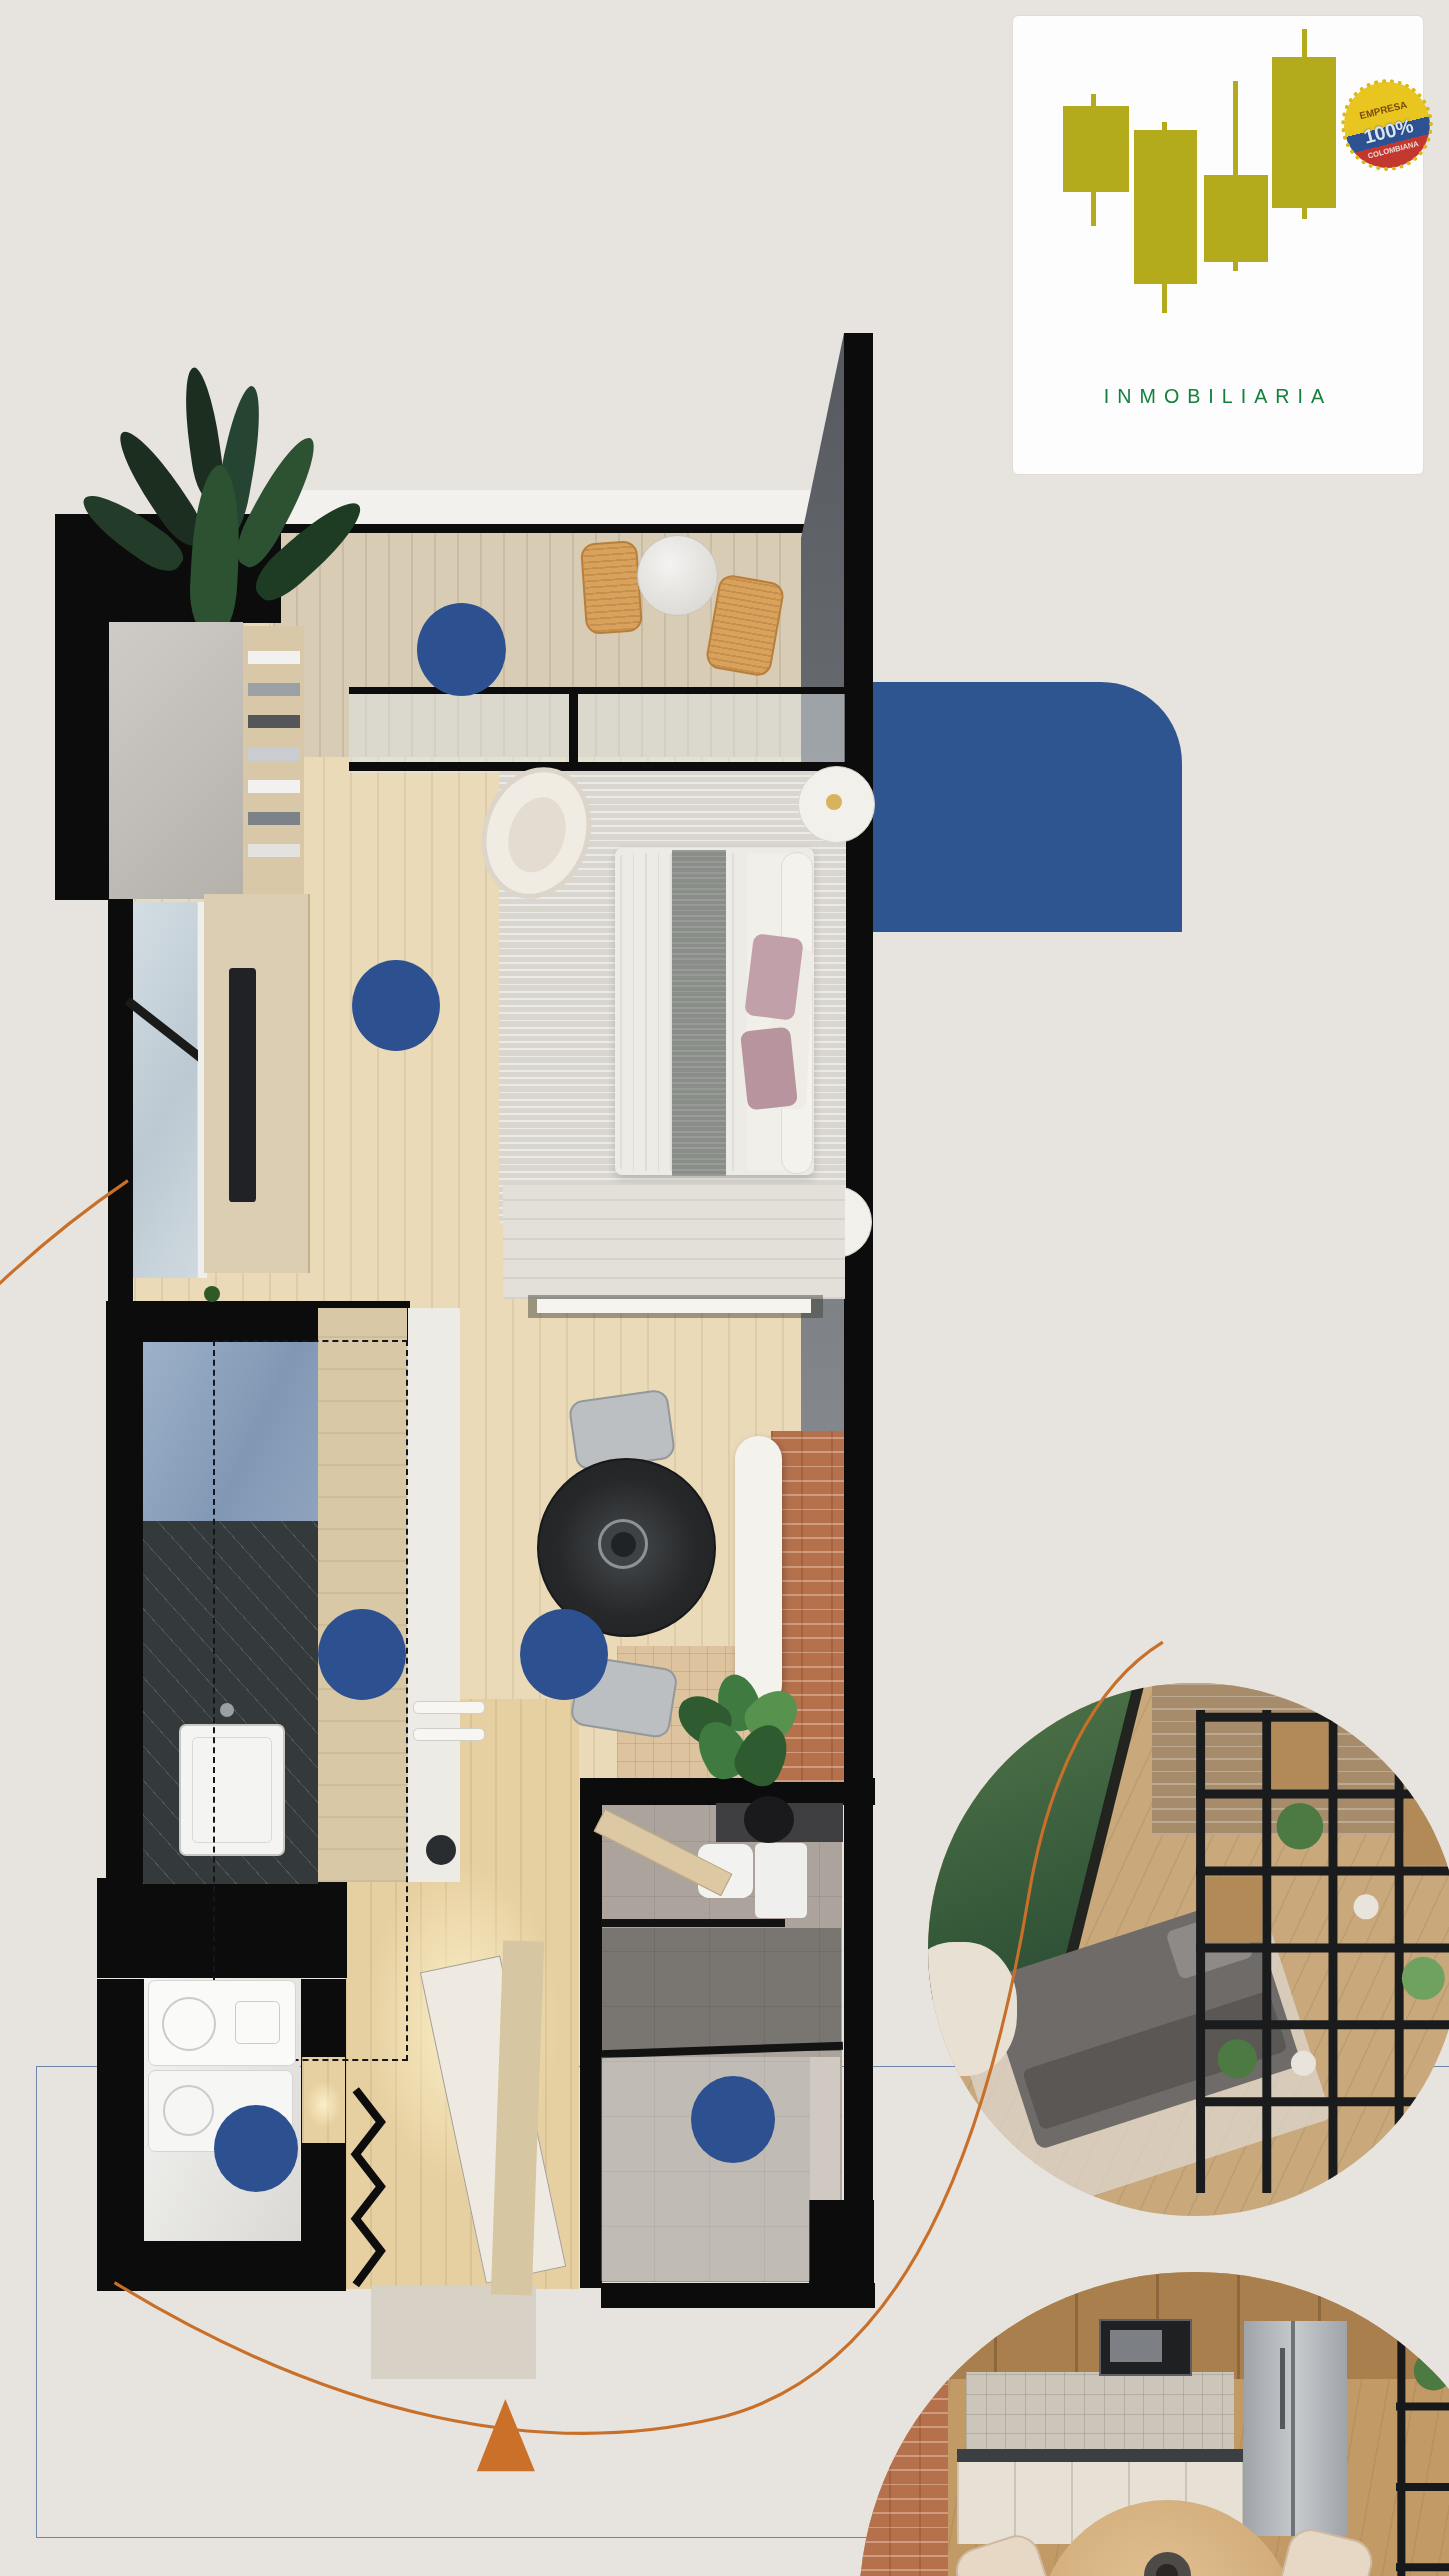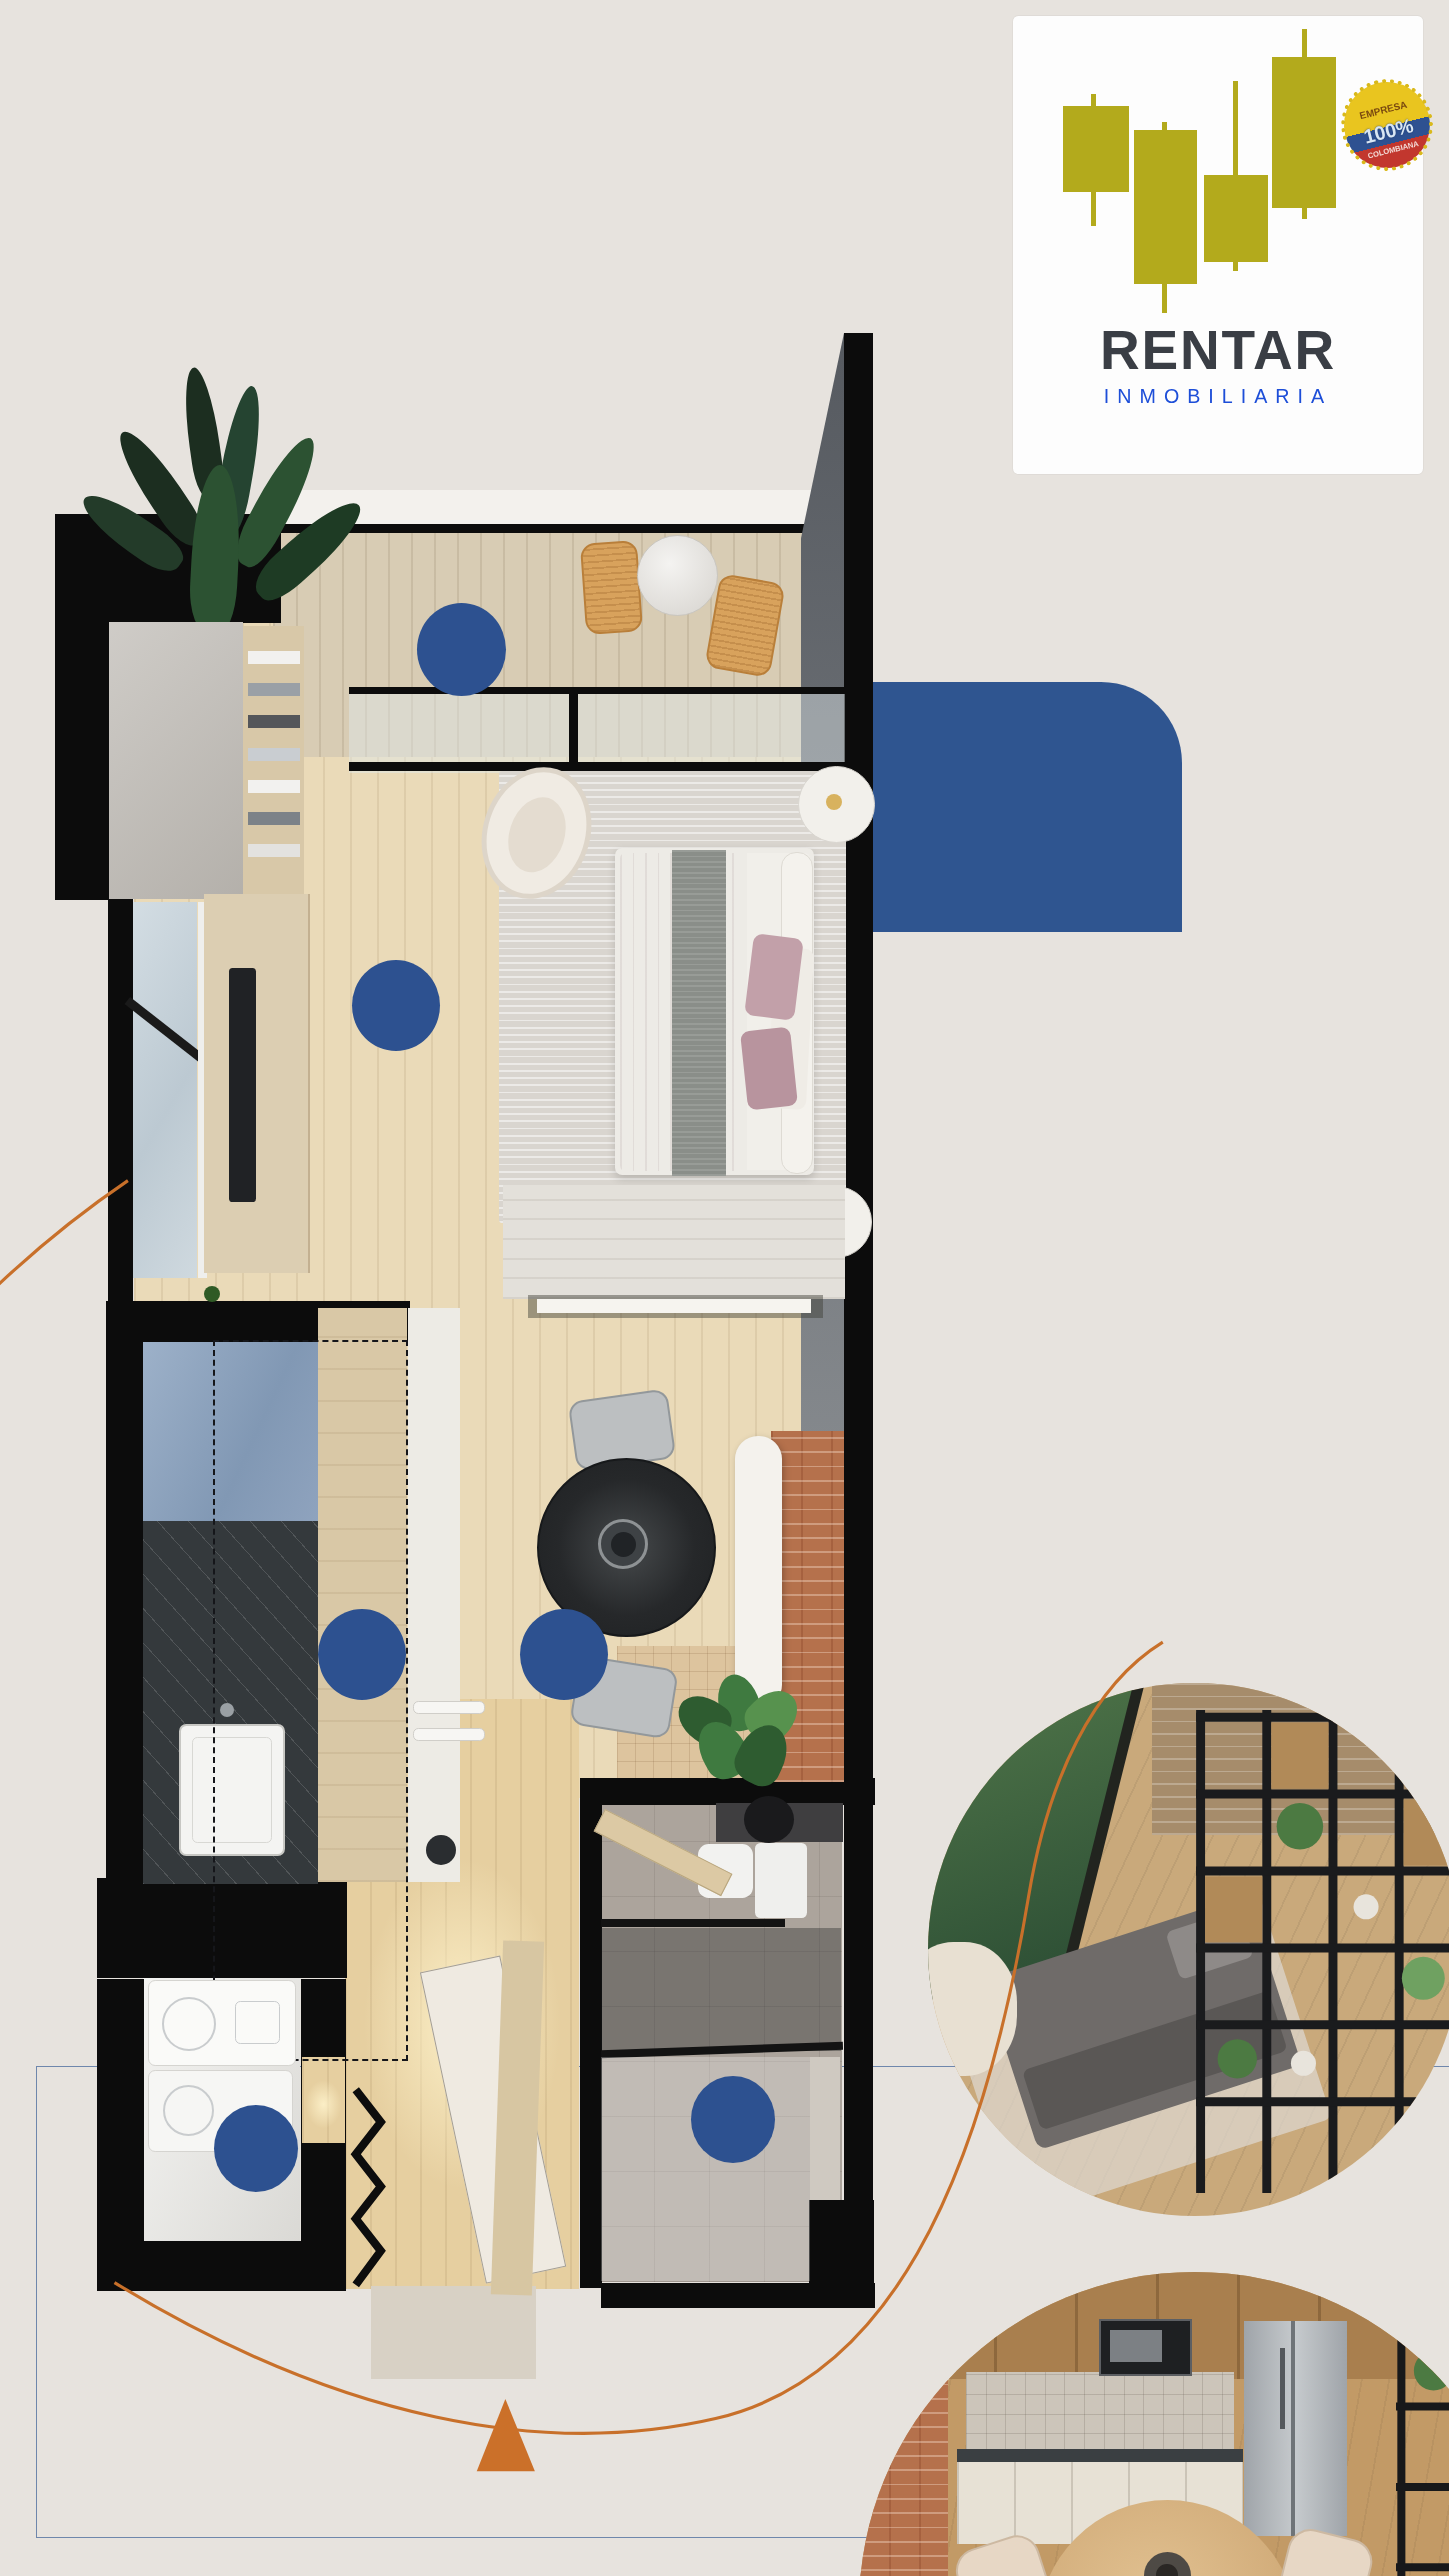--- a/index.html
+++ b/index.html
@@ -21,21 +21,21 @@
   .cab-blue{background:linear-gradient(115deg,#9DB1C9,#8198B4 60%,#8FA3BE);}
   .white-furn{background:#F2F0EB;border:1.8px solid #D9D6D0;box-sizing:border-box;}
   .tan-chair{background:#D8A25C;background-image:repeating-linear-gradient(0deg,rgba(140,85,30,.25) 0 1.8px,transparent 1.8px 6.3px);border:2.7px solid #B97F3A;border-radius:14.3px;box-sizing:border-box;}
   .gray-chair{background:#BCBFC1;border:2.7px solid #93989B;border-radius:14.3px;box-sizing:border-box;}
   .leaf{position:absolute;border-radius:60% 60% 45% 55%/70% 70% 35% 35%;}
   .marker{position:absolute;border-radius:50%;}
   
   #logo-card{background:#FDFDFD;border-radius:5.4px;box-shadow:0 0 0 0.9px rgba(0,0,0,.03);}
   .candle{background:#B3AA1C;position:absolute;}
   #logo-name{position:absolute;left:0;right:0;top:302px;text-align:center;font-size:55px;font-weight:bold;letter-spacing:1.8px;color:#3A3E45;}
-  #logo-tagline{position:absolute;left:0;right:0;top:369px;text-align:center;font-size:19.7px;letter-spacing:8px;color:#1d4ed8;}
+  #logo-tagline{position:absolute;left:0;right:0;top:369px;text-align:center;font-size:19.7px;letter-spacing:8px;color:#15803d;}
   #badge{position:absolute;left:331px;top:66px;width:86px;height:86px;border-radius:50%;transform:rotate(-14deg);background:linear-gradient(180deg,#E9C51F 0 52%,#2E5191 52% 72%,#C2372E 72% 100%);outline:4.5px dotted #D9B91C;outline-offset:-1.8px;}
   #badge .b1{position:absolute;top:21.5px;left:0;right:0;text-align:center;font-size:9.8px;font-weight:bold;color:#7A4A10;}
   #badge .b2{position:absolute;top:38px;left:0;right:0;text-align:center;font-size:19.7px;font-weight:bold;color:#D8E6F4;text-shadow:0 0 1.8px #1d3a6b;}
   #badge .b3{position:absolute;top:64px;left:0;right:0;text-align:center;font-size:7.6px;font-weight:bold;color:#F2D9D4;}
   
   .photo{position:absolute;border-radius:50%;overflow:hidden;}
   
   #frame-outline{border:1.8px solid #6F87AC;}
   svg{display:block;}
 </style>
@@ -204,21 +204,20 @@
       <div class="candle" style="left:220px;top:246px;width:5.4px;height:9px;"></div>
       <div class="candle" style="left:289px;top:13.4px;width:5.4px;height:29.5px;"></div>
       <div class="candle" style="left:259px;top:41px;width:64px;height:151px;"></div>
       <div class="candle" style="left:289px;top:192px;width:5.4px;height:10.7px;"></div>
     </div>
     <div id="badge">
       <div class="b1">EMPRESA</div>
       <div class="b2">100%</div>
       <div class="b3">COLOMBIANA</div>
     </div>
-    <div id="logo-name">RENTAR</div>
     <div id="logo-tagline">INMOBILIARIA</div>
   </div>
 
   <div class="photo" style="left:928px;top:1683px;width:533px;height:533px;background:#C9A97B;">
     <div class="abs" style="left:0;top:0;width:100%;height:100%;background-image:repeating-linear-gradient(115deg,rgba(0,0,0,.06) 0 1.8px,transparent 1.8px 23px);"></div>
     <div class="abs" style="left:0;top:0;width:295px;height:358px;background:linear-gradient(160deg,#51774A,#2F5136 70%,#24412B);clip-path:polygon(0 0,70% 0,42% 100%,0 88%);"></div>
     <div class="abs" style="left:170px;top:-18px;width:10.7px;height:322px;background:#22241F;transform:rotate(14deg);"></div>
     <div class="abs" style="left:224px;top:0;width:313px;height:152px;background:#A68C6B;background-image:repeating-linear-gradient(0deg,rgba(255,255,255,.25) 0 1.8px,transparent 1.8px 12.5px);"></div>
     <div class="abs" style="left:45px;top:259px;width:331px;height:233px;background:rgba(222,218,212,.7);transform:rotate(-18deg);border-radius:7.2px;"></div>
     <div class="abs" style="left:76px;top:250px;width:277px;height:179px;background:#6F6B69;border-radius:10.7px;transform:rotate(-18deg);">

